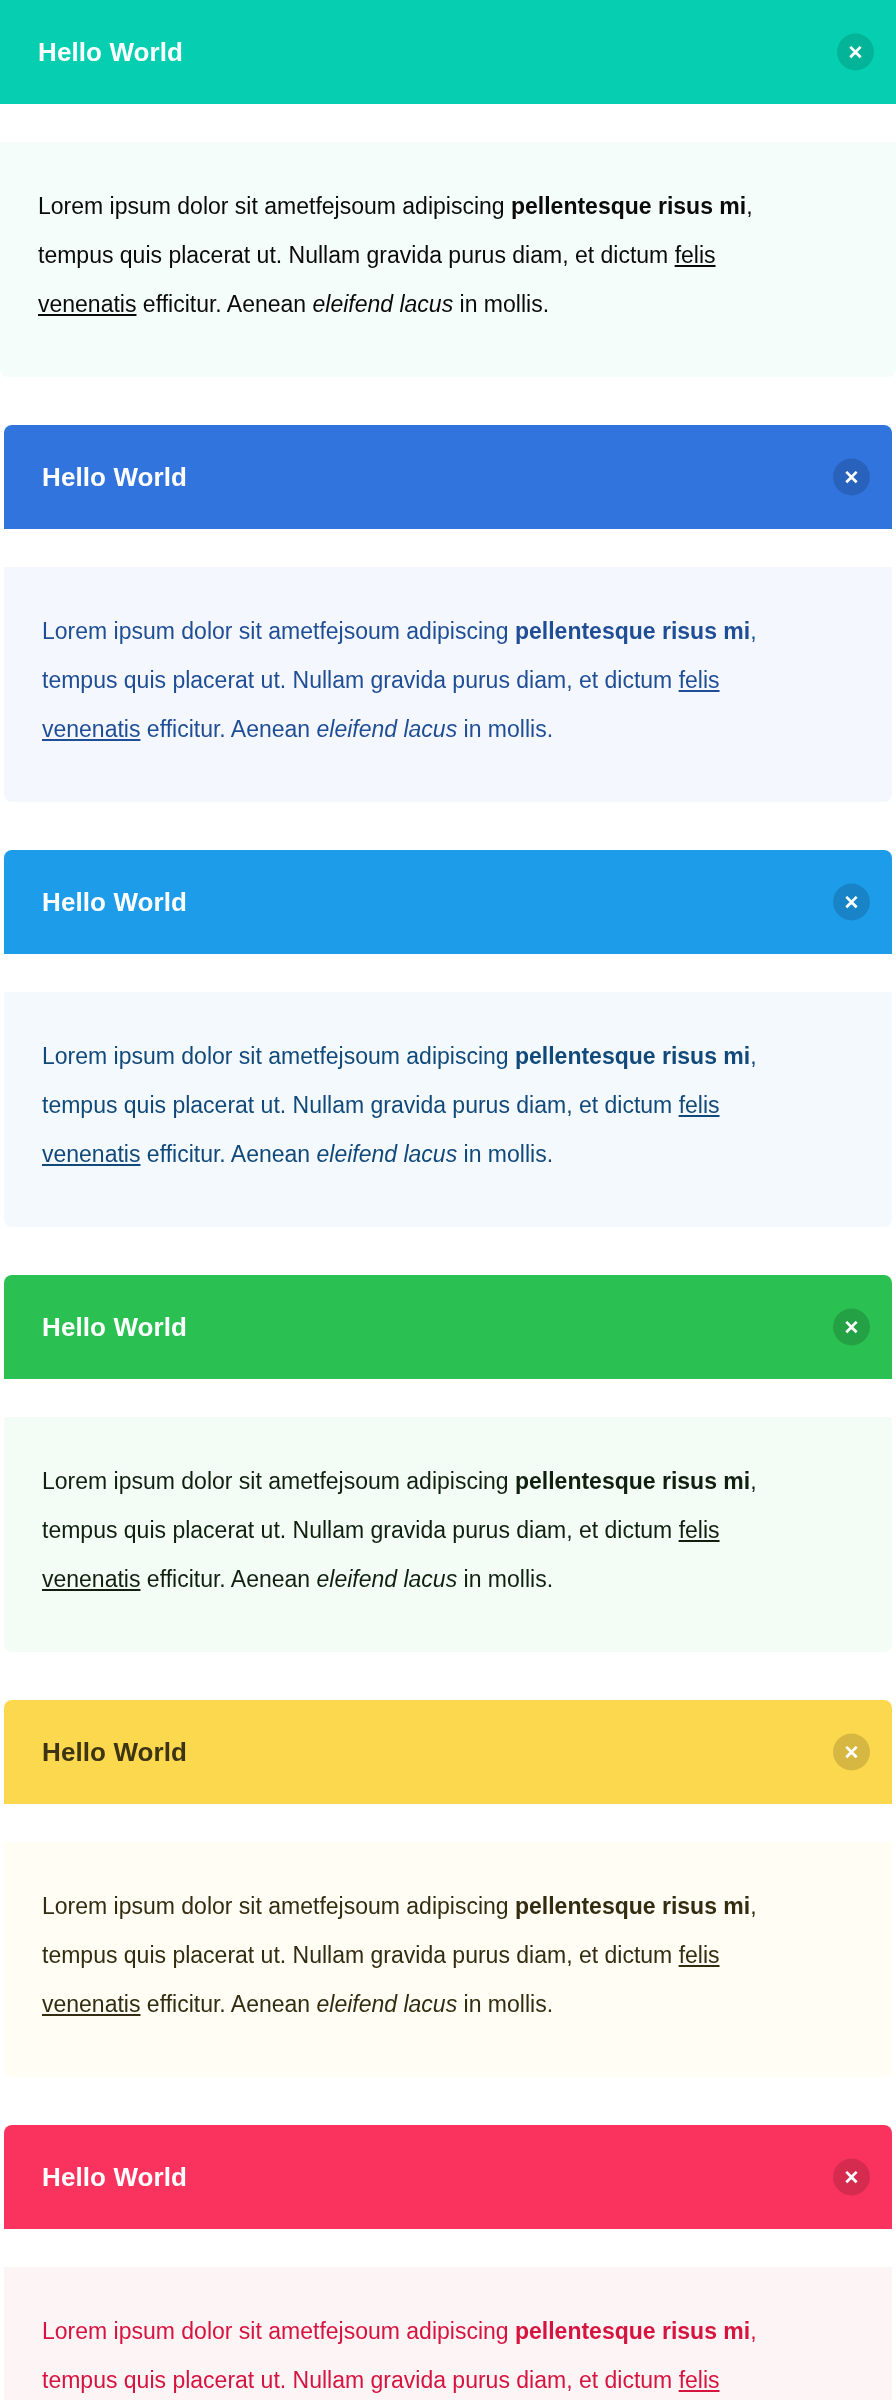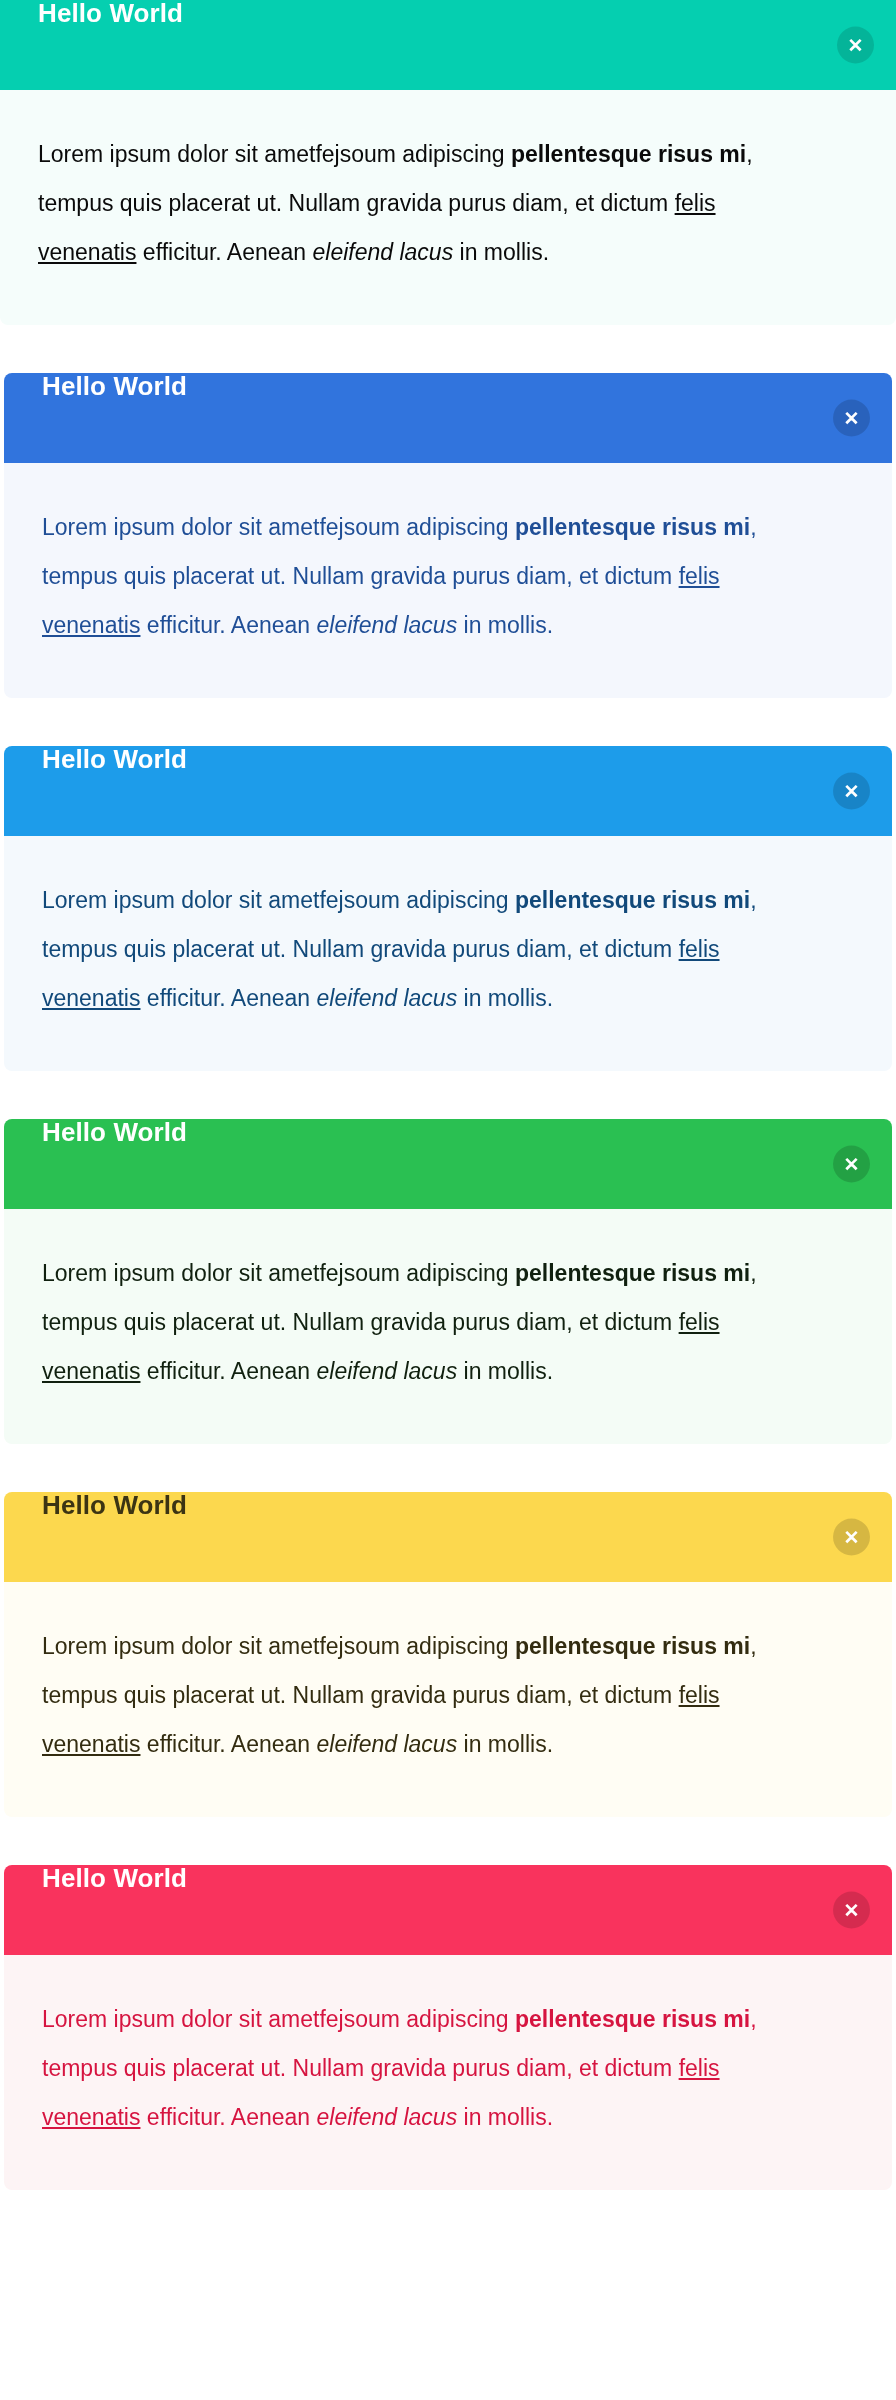--- a/index.html
+++ b/index.html
@@ -27,23 +27,23 @@
     overflow: hidden;
     box-sizing: border-box;
   }
   .card.full-bleed {
     margin: 0;
     border-radius: 0 0 8px 8px;
   }
 
   .card-header {
     position: relative;
-    height: 90px;
+    height: 104px;
     display: flex;
-    align-items: flex-start;
+    align-items: center;
     padding: 0 22px 0 38px;
     box-sizing: border-box;
   }
 
   .card-title {
     font-size: 26px;
     font-weight: bold;
     letter-spacing: 0.1px;
     line-height: 1;
     white-space: nowrap;
@@ -70,20 +70,21 @@
     font-weight: bold;
     line-height: 1;
     color: #ffffff;
     display: block;
     margin-top: -1px;
   }
 
   .card-body {
     padding: 40px 38px 48px 38px;
     box-sizing: border-box;
+    margin-top: 38px;
   }
 
   .body-text {
     font-size: 23px;
     line-height: 49px;
     margin: 0;
     max-width: 720px;
   }
   .body-text b { font-weight: bold; }
   .body-text i { font-style: italic; }

